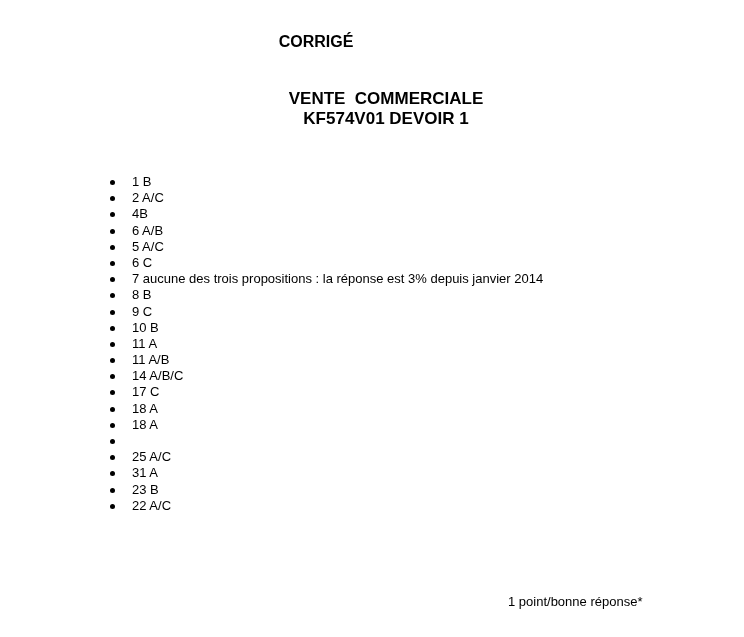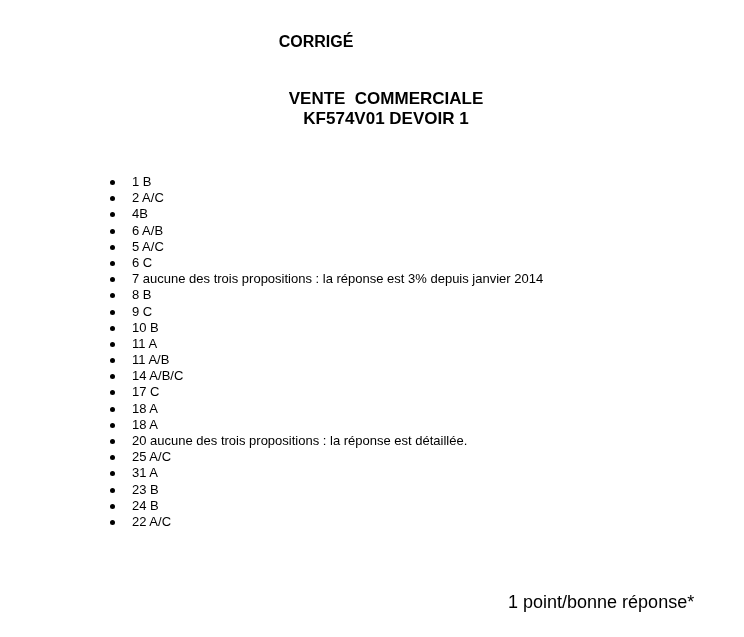--- a/index.html
+++ b/index.html
@@ -70,21 +70,21 @@
       top: 6px;
       width: 5px;
       height: 5px;
       border-radius: 50%;
       background: #000;
     }
     .footer-note {
       position: absolute;
       left: 508px;
       top: 594px;
-      font-size: 18px;
+      font-size: 13px;
       line-height: 16px;
       white-space: nowrap;
     }
   </style>
 </head>
 <body>
 
 <div class="page">
   <h1 class="title">CORRIGÉ</h1>
   <h2 class="subtitle line1">VENTE  COMMERCIALE</h2>
@@ -100,22 +100,21 @@
     <li><span class="bullet"></span><span>7 aucune des trois propositions : la réponse est 3% depuis janvier 2014</span></li>
     <li><span class="bullet"></span><span>8 B</span></li>
     <li><span class="bullet"></span><span>9 C</span></li>
     <li><span class="bullet"></span><span>10 B</span></li>
     <li><span class="bullet"></span><span>11 A</span></li>
     <li><span class="bullet"></span><span>11 A/B</span></li>
     <li><span class="bullet"></span><span>14 A/B/C</span></li>
     <li><span class="bullet"></span><span>17 C</span></li>
     <li><span class="bullet"></span><span>18 A</span></li>
     <li><span class="bullet"></span><span>18 A</span></li>
-    <li><span class="bullet"></span><span>20 aucune des trois propositions : la réponse est détaillée.</span></li>
+    <li><span class="bullet"></span></li>
     <li><span class="bullet"></span><span>25 A/C</span></li>
     <li><span class="bullet"></span><span>31 A</span></li>
     <li><span class="bullet"></span><span>23 B</span></li>
-    <li><span class="bullet"></span><span>24 B</span></li>
     <li><span class="bullet"></span><span>22 A/C</span></li>
   </ul>
 
   <div class="footer-note">1 point/bonne réponse*</div>
 </div>
 
 </body></html>

